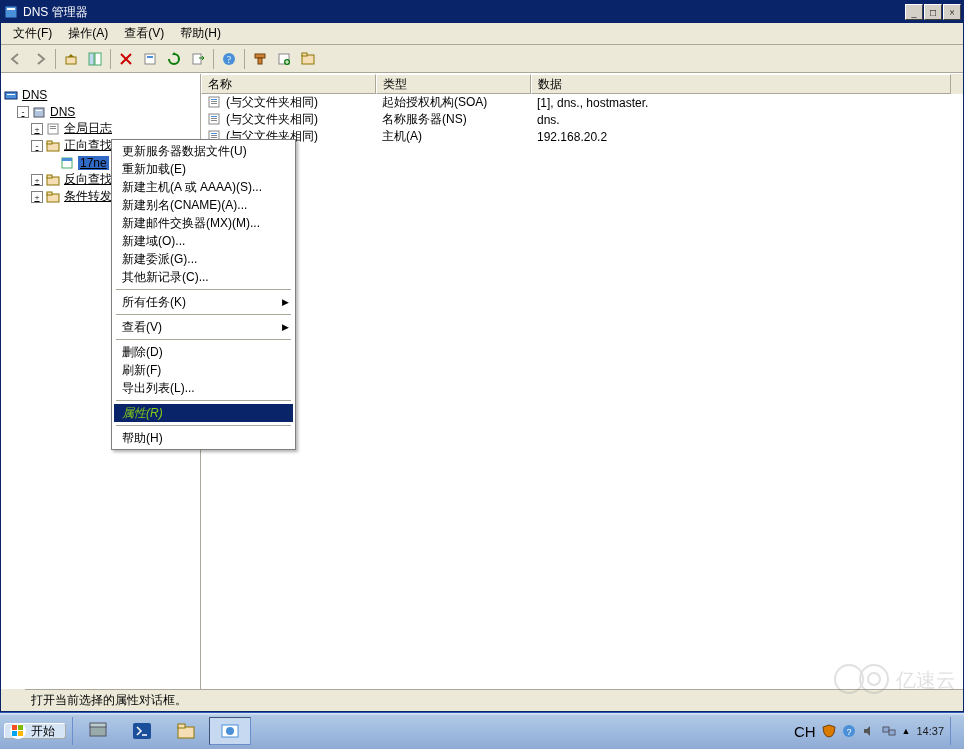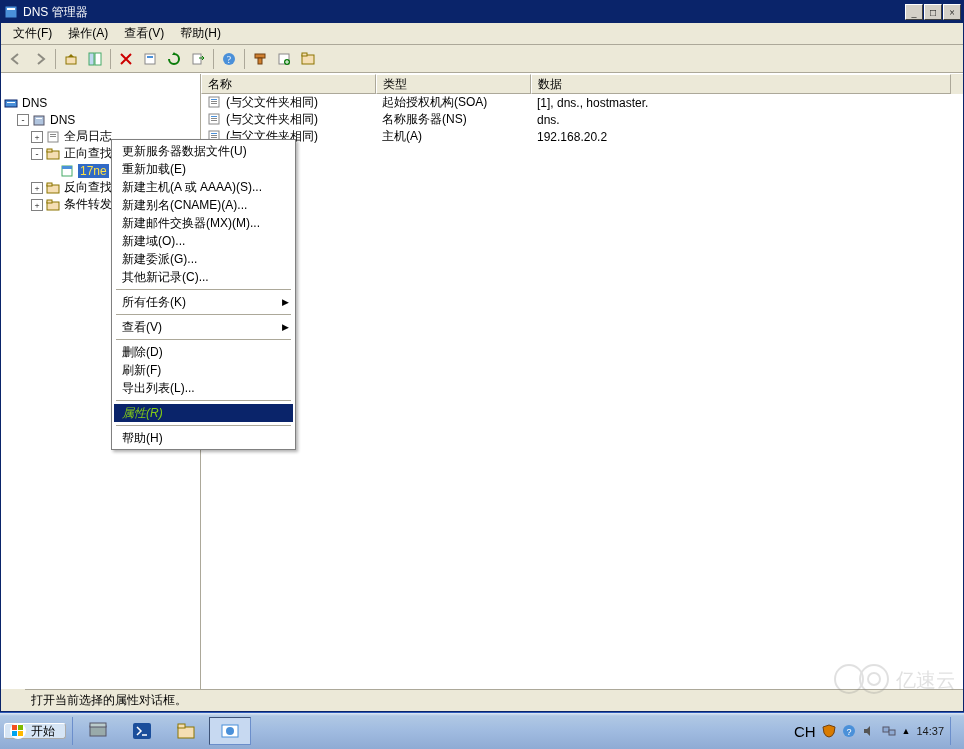--- a/index.html
+++ b/index.html
@@ -10,26 +10,26 @@
   .title-spacer{flex:1;}
   .win-btns{display:flex;gap:1px;}
   .win-btn{width:18px;height:16px;background:#d4d0c8;border:1px solid #fff;border-right-color:#404040;border-bottom-color:#404040;font-size:10px;display:flex;align-items:center;justify-content:center;color:#000;font-family:Tahoma;}
   .menubar{height:22px;background:#ece9d8;border-bottom:1px solid #aca899;display:flex;align-items:center;padding:0 4px;}
   .menu-item{padding:2px 8px;}
   .toolbar{height:28px;background:#ece9d8;border-bottom:1px solid #aca899;display:flex;align-items:center;padding:0 4px;gap:2px;}
   .tb-btn{width:22px;height:22px;display:flex;align-items:center;justify-content:center;border:1px solid transparent;}
   .tb-btn.dis{opacity:.4;}
   .tb-sep{width:1px;height:20px;background:#aca899;margin:0 2px;}
   .body{flex:1;display:flex;min-height:0;background:#fff;border-top:1px solid #fff;}
-  .tree{width:200px;border-right:1px solid #aca899;overflow:auto;padding:20px 2px;position:relative;}
+  .tree{width:200px;border-right:1px solid #aca899;overflow:auto;padding:12px 2px;position:relative;text-decoration:underline;}
   .tree-row{display:flex;align-items:center;height:17px;white-space:nowrap;}
   .exp{width:12px;height:12px;border:1px solid #808080;font-size:9px;line-height:10px;text-align:center;margin-right:2px;font-family:Tahoma;background:#fff;}
   .exp.blank{border:none;background:transparent;}
   .tree-ico{width:16px;height:16px;margin-right:3px;display:inline-flex;align-items:center;justify-content:center;}
-  .tree-row.sel .tlabel{background:#316ac5;color:#fde047;padding:0 2px;}
+  .tree-row.sel .tlabel{background:#316ac5;color:#000000;padding:0 2px;}
   .indent{display:inline-block;}
   .list{flex:1;overflow:auto;}
   .list-header{display:flex;height:20px;background:#ece9d8;position:sticky;top:0;}
   .col-h{border:1px solid;border-color:#fff #aca899 #aca899 #fff;padding:2px 6px;display:flex;align-items:center;}
   .list-row{display:flex;height:17px;align-items:center;}
   .cell{padding:0 6px;overflow:hidden;white-space:nowrap;display:flex;align-items:center;}
   .row-ico{width:16px;height:16px;margin-right:3px;flex-shrink:0;}
   .status{height:22px;border-top:1px solid #aca899;padding:2px 6px;background:#ece9d8;display:flex;align-items:center;margin-left:24px;}
   .context-menu{position:absolute;left:110px;top:138px;width:185px;background:#fff;border:1px solid #808080;box-shadow:2px 2px 3px rgba(0,0,0,.3);padding:2px;z-index:100;}
   .cm-item{height:18px;padding:0 14px 0 8px;display:flex;align-items:center;position:relative;}

